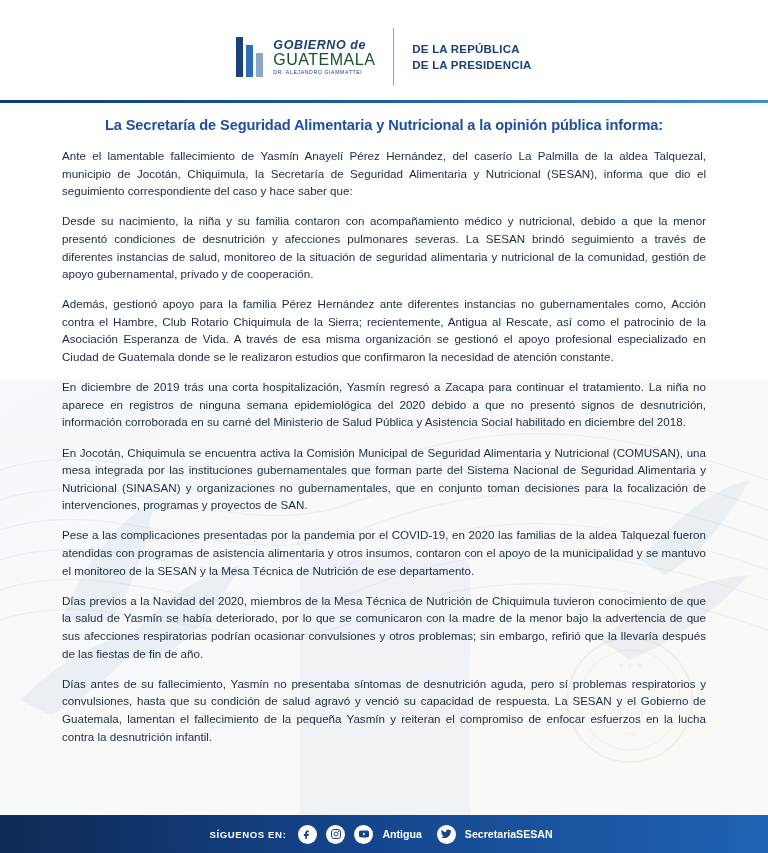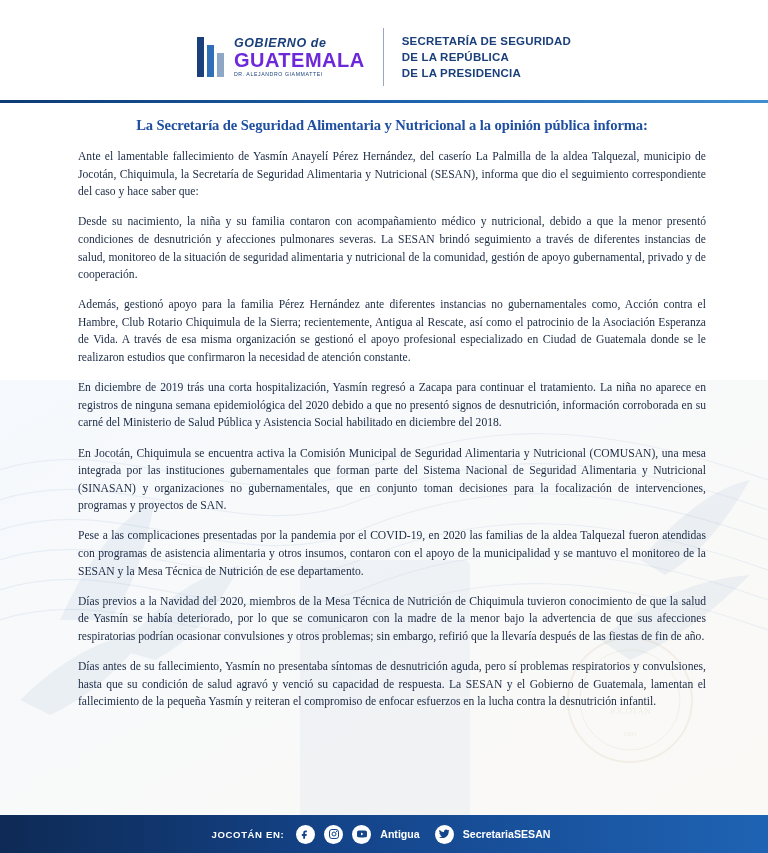--- a/index.html
+++ b/index.html
@@ -59,24 +59,24 @@
   .logo-mark i:nth-child(3) { height: 24px; background:#8fa7c7; }
   .logo-words { line-height: 1.0; }
   .logo-gob {
     font-size: 12.5px;
     letter-spacing: 0.6px;
     color: #1a3f7a;
     font-weight: bold;
     font-style: italic;
   }
   .logo-gua {
-    font-size: 20px;
+    font-size: 16px;
     letter-spacing: 0.5px;
-    color: #6d28d9;
-    font-weight: bold;
+    color: #14532d;
+    font-weight: normal;
   }
   .logo-sub {
     font-size: 5.2px;
     letter-spacing: 0.6px;
     color: #1a3f7a;
     margin-top: 2px;
   }
   .header-divider {
     width: 1px;
     height: 58px;
@@ -97,22 +97,21 @@
     z-index: 2;
     height: 3px;
     background: linear-gradient(90deg,#0d3b75 0%, #1e63ae 55%, #3f8fd0 100%);
     margin: 0 0 0 0;
   }
 
   
   .content {
     position: relative;
     z-index: 2;
-    padding: 14px 62px 0 78px;
-    font-family: Liberation Serif, serif;
+    padding: 14px 62px 0 62px;
   }
   .doc-title {
     color: #1f4fa0;
     font-weight: bold;
     font-size: 14.6px;
     text-align: center;
     margin-bottom: 14px;
     letter-spacing: -0.1px;
   }
   p.para {
@@ -210,21 +209,20 @@
           <i></i>
       </div>
       <div class="logo-words">
         <div class="logo-gob">GOBIERNO de</div>
         <div class="logo-gua">GUATEMALA</div>
         <div class="logo-sub">DR. ALEJANDRO GIAMMATTEI</div>
       </div>
     </div>
     <div class="header-divider"></div>
     <div class="header-title">
-      <div>SECRETARÍA DE SEGURIDAD</div>
       <div>DE LA REPÚBLICA</div>
       <div>DE LA PRESIDENCIA</div>
     </div>
   </div>
 
   <div class="rule"></div>
 
   <div class="content">
     <div class="doc-title">La Secretaría de Seguridad Alimentaria y Nutricional a la opinión pública informa:</div>
 
@@ -232,21 +230,21 @@
     <p class="para">Desde su nacimiento, la niña y su familia contaron con acompañamiento médico y nutricional, debido a que la menor presentó condiciones de desnutrición y afecciones pulmonares severas.  La SESAN brindó seguimiento a través de diferentes instancias de salud, monitoreo de la situación de seguridad alimentaria y nutricional de la comunidad, gestión de apoyo gubernamental, privado y de cooperación.</p>
     <p class="para">Además, gestionó apoyo para la familia Pérez Hernández ante diferentes instancias no gubernamentales como, Acción contra el Hambre, Club Rotario Chiquimula de la Sierra; recientemente, Antigua al Rescate, así como el patrocinio de la Asociación Esperanza de Vida. A través de esa misma organización se gestionó el apoyo profesional especializado en Ciudad de Guatemala donde se le realizaron estudios que confirmaron la necesidad de atención constante.</p>
     <p class="para">En diciembre de 2019 trás una corta hospitalización, Yasmín regresó a Zacapa para continuar el tratamiento. La niña no aparece en registros de ninguna semana epidemiológica del 2020 debido a que no presentó signos de desnutrición, información corroborada en su carné del Ministerio de Salud Pública y Asistencia Social habilitado en diciembre del 2018.</p>
     <p class="para">En Jocotán, Chiquimula se encuentra activa la Comisión Municipal de Seguridad Alimentaria y Nutricional (COMUSAN), una mesa integrada por las instituciones gubernamentales que forman parte del Sistema Nacional de Seguridad Alimentaria y Nutricional (SINASAN) y organizaciones no gubernamentales, que en conjunto toman decisiones para la focalización de intervenciones, programas y proyectos de SAN.</p>
     <p class="para">Pese a las complicaciones presentadas por la pandemia por el COVID-19, en 2020 las familias de la aldea Talquezal fueron atendidas con programas de asistencia alimentaria y otros insumos, contaron con el apoyo de la municipalidad y se mantuvo el monitoreo de la SESAN y la Mesa Técnica de Nutrición de ese departamento.</p>
     <p class="para">Días previos a la Navidad del 2020, miembros de la Mesa Técnica de Nutrición de Chiquimula tuvieron conocimiento de que la salud de Yasmín se había deteriorado, por lo que se comunicaron con la madre de la menor bajo la advertencia de que sus afecciones respiratorias podrían ocasionar convulsiones y otros problemas; sin embargo, refirió que la llevaría después de las fiestas de fin de año.</p>
     <p class="para">Días antes de su fallecimiento, Yasmín no presentaba síntomas de desnutrición aguda, pero sí problemas respiratorios y convulsiones, hasta que su condición de salud agravó y venció su capacidad de respuesta. La SESAN y el Gobierno de Guatemala, lamentan el fallecimiento de la pequeña Yasmín y reiteran el compromiso de enfocar esfuerzos en la lucha contra la desnutrición infantil.</p>
   </div>
 
   <div class="footer">
-    <span class="footer-label">JOCOTÁN EN:</span>
+    <span class="footer-label">SÍGUENOS EN:</span>
 
     <span class="sicon">
       <svg width="11" height="11" viewBox="0 0 24 24" fill="#14448a">
           <path d="M15 3h-3a5 5 0 0 0-5 5v3H4v4h3v6h4v-6h3l1-4h-4V8a1 1 0 0 1 1-1h3z"></path>
         </svg>
     </span>
 
     <span class="sicon">
       <svg width="12" height="12" viewBox="0 0 24 24" fill="none" stroke="#14448a" stroke-width="2">
         <rect x="3" y="3" width="18" height="18" rx="5"></rect>

